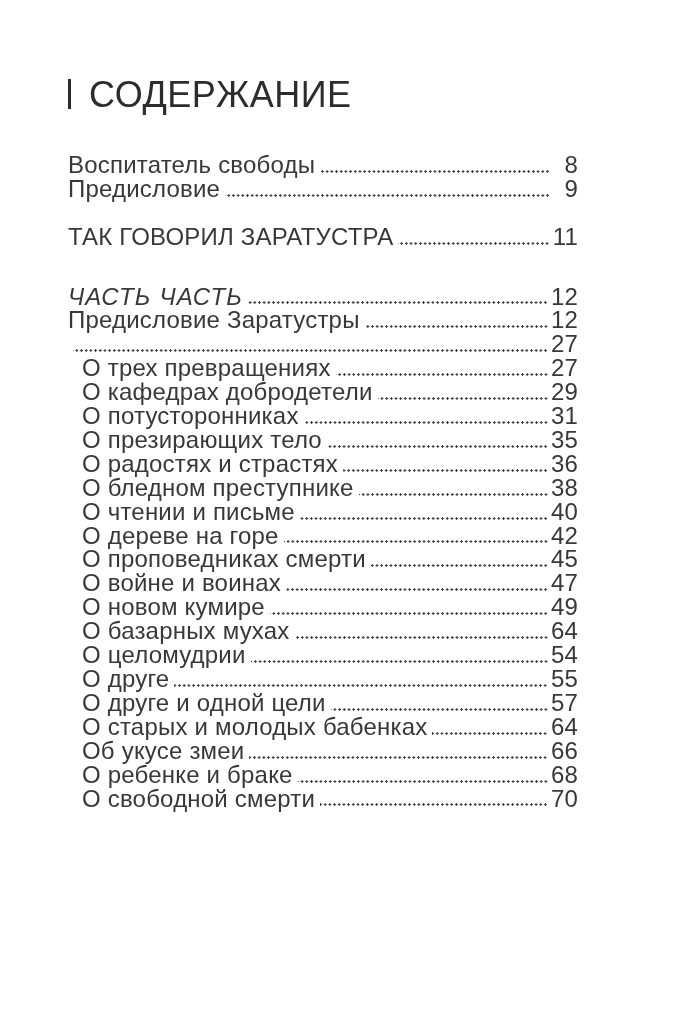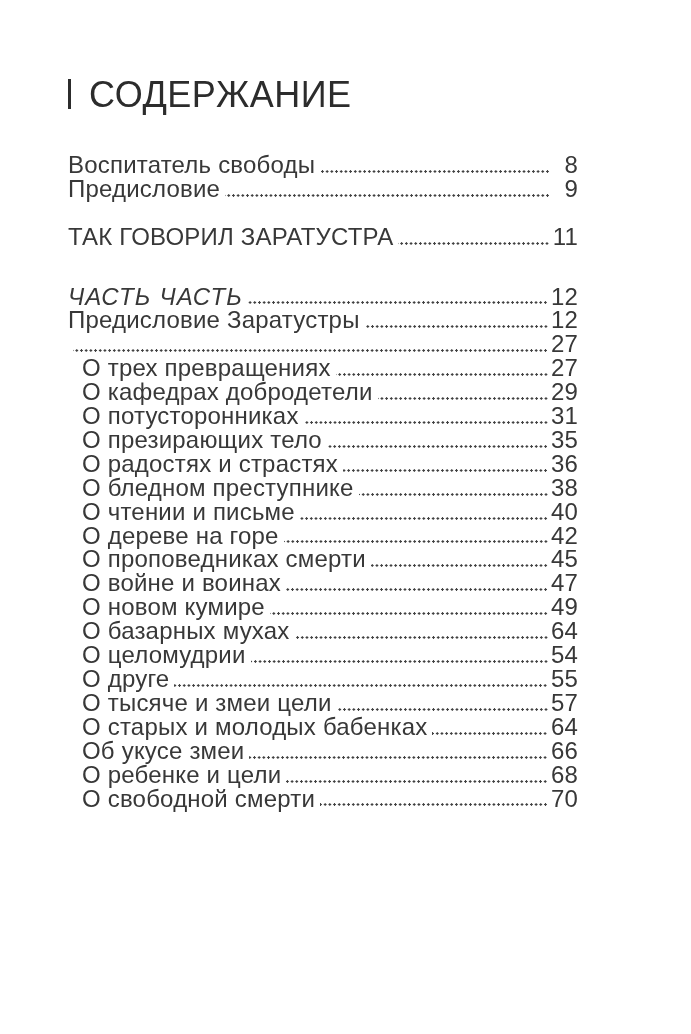--- a/index.html
+++ b/index.html
@@ -164,36 +164,36 @@
       <span class="toc-label">О целомудрии</span>
       <span class="toc-dots"></span>
       <span class="toc-page">54</span>
     </div>
     <div class="toc-row indent">
       <span class="toc-label">О друге</span>
       <span class="toc-dots"></span>
       <span class="toc-page">55</span>
     </div>
     <div class="toc-row indent">
-      <span class="toc-label">О тысяче и змеи цели</span>
+      <span class="toc-label">О друге и одной цели</span>
       <span class="toc-dots"></span>
       <span class="toc-page">57</span>
     </div>
     <div class="toc-row indent">
       <span class="toc-label">О старых и молодых бабенках</span>
       <span class="toc-dots"></span>
       <span class="toc-page">64</span>
     </div>
     <div class="toc-row indent">
       <span class="toc-label">Об укусе змеи</span>
       <span class="toc-dots"></span>
       <span class="toc-page">66</span>
     </div>
     <div class="toc-row indent">
-      <span class="toc-label">О ребенке и цели</span>
+      <span class="toc-label">О ребенке и браке</span>
       <span class="toc-dots"></span>
       <span class="toc-page">68</span>
     </div>
     <div class="toc-row indent">
       <span class="toc-label">О свободной смерти</span>
       <span class="toc-dots"></span>
       <span class="toc-page">70</span>
     </div>
   </div>
 

